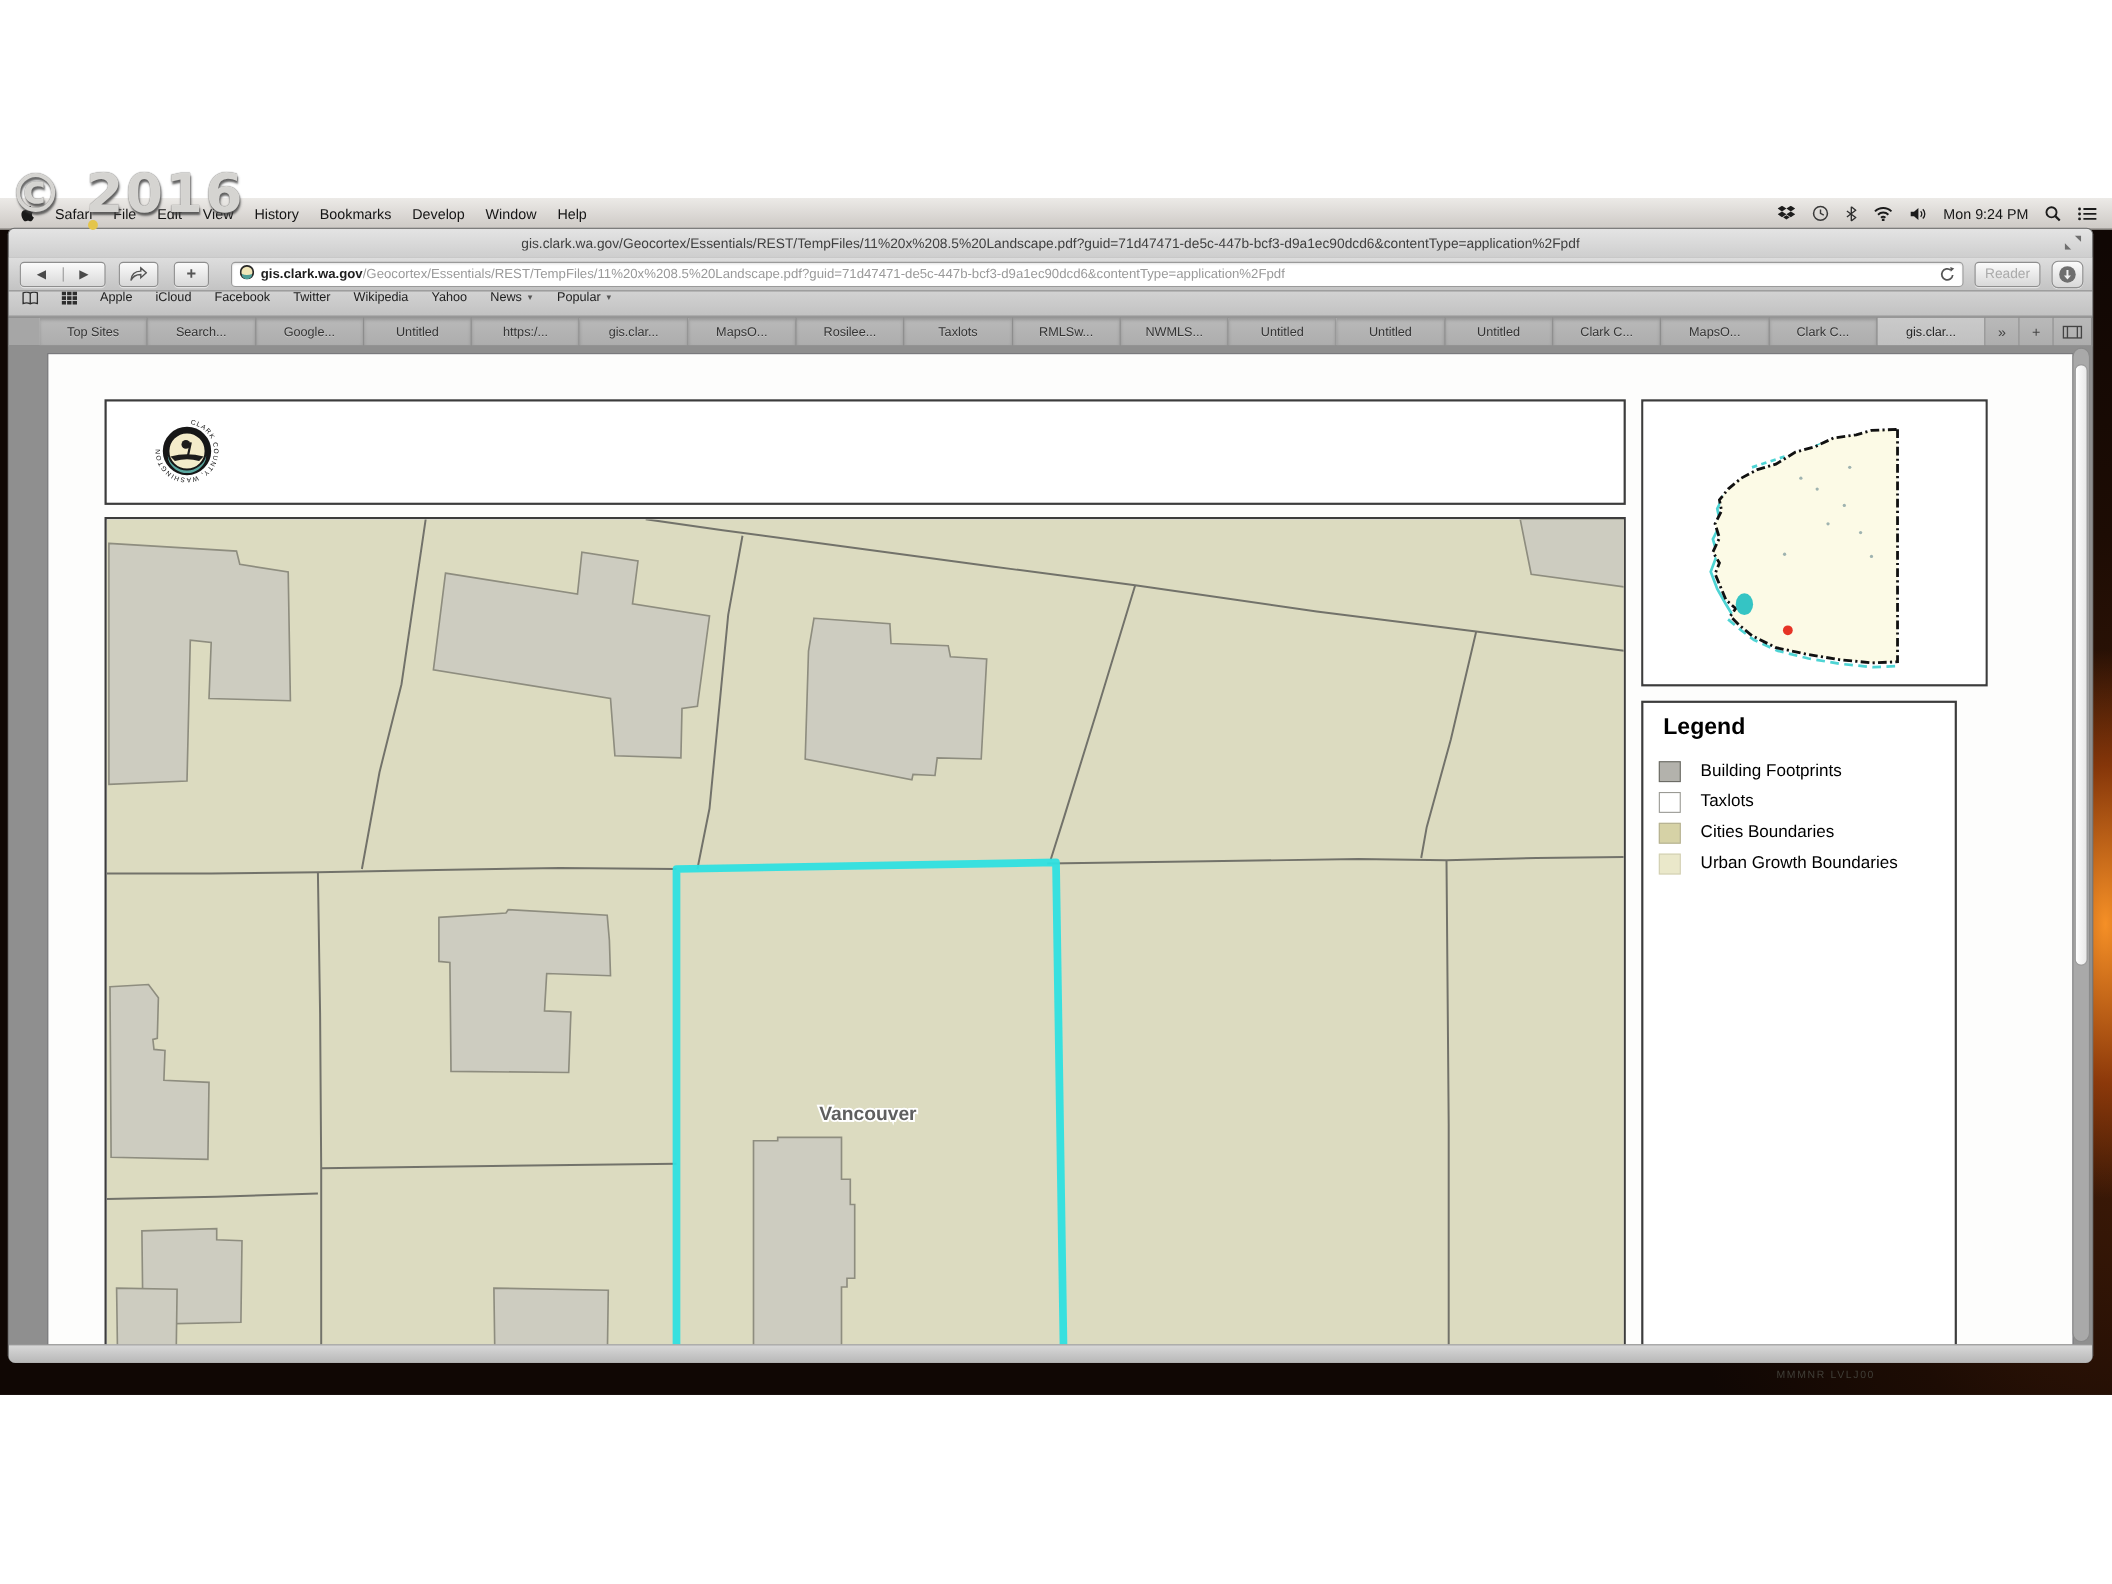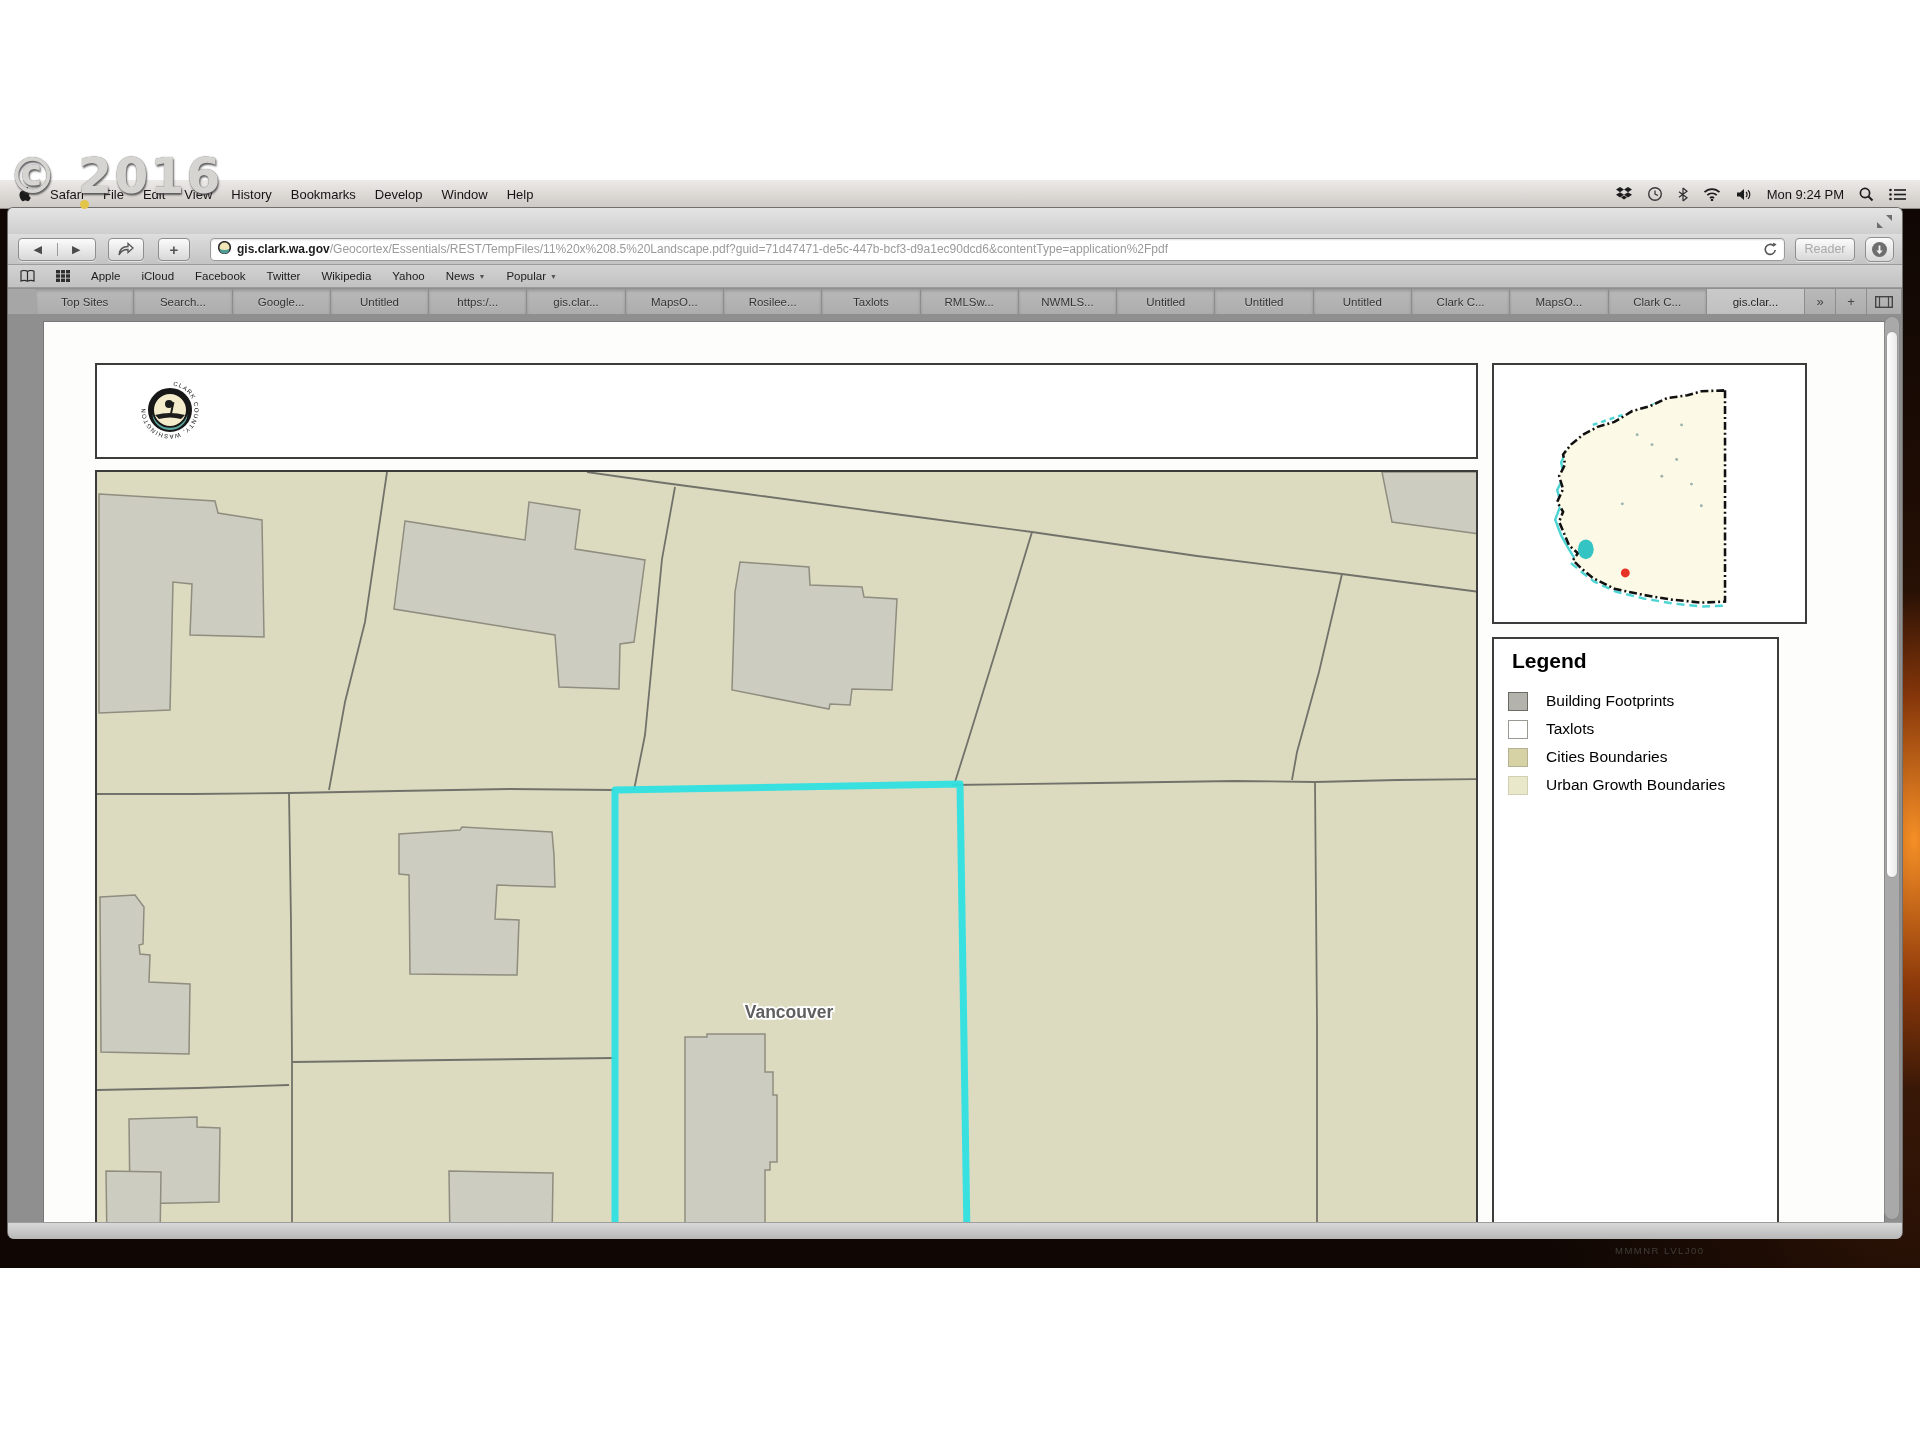--- a/index.html
+++ b/index.html
@@ -41,21 +41,21 @@
     font-size:12px;white-space:nowrap;overflow:hidden;box-shadow:inset 0 1px 2px rgba(0,0,0,.12);}
   .favicon{margin:0 6px 0 7px;flex:0 0 auto;}
   .addr-domain{font-weight:bold;color:#1d1d1d;}
   .addr-path{color:#9a9a9a;overflow:hidden;text-overflow:clip;margin-right:26px;}
   .refresh-btn{position:absolute;right:6px;top:3px;width:15px;height:15px;}
   .reader-btn{width:58px;font-size:12.5px;color:#aaaaaa;margin-right:10px;}
   .dl-btn{width:27px;height:23px;border-radius:6px;margin-right:8px;}
   
   .bookmarksbar{position:absolute;left:0;top:57px;width:100%;height:23px;
     background:linear-gradient(#d2d2d2,#c2c2c2);border-bottom:1px solid #9b9b9b;
-    display:flex;align-items:center;gap:21px;padding-left:12px;font-size:11.5px;color:#1c1c1c;box-sizing:border-box;}
+    display:flex;align-items:flex-start;gap:21px;padding-left:12px;font-size:11.5px;color:#1c1c1c;box-sizing:border-box;}
   .bm-item{display:flex;align-items:center;gap:4px;white-space:nowrap;}
   .bm-caret{font-size:7px;color:#555;}
   
   .tabbar{position:absolute;left:0;top:81px;width:100%;height:25px;background:#a6a6a6;
     border-bottom:1px solid #7e7e7e;display:flex;align-items:stretch;}
   .tabs{flex:1;display:flex;padding-left:28px;}
   .tab{flex:1;min-width:0;display:flex;align-items:center;justify-content:center;
     font-size:11.5px;color:#333;border-right:1px solid #8d8d8d;
     background:linear-gradient(#b9b9b9,#adadad);box-shadow:inset 0 2px 3px rgba(0,0,0,.18);
     text-shadow:0 1px 0 rgba(255,255,255,.35);}
@@ -181,20 +181,21 @@
               <circle cx="1.5" cy="11" r="1.3"></circle>
             </g>
           </svg>
       </span>
     </div>
   </div>
 
   <div class="window">
 
     <div class="titlebar">
+      <span class="title-url">gis.clark.wa.gov/Geocortex/Essentials/REST/TempFiles/11%20x%208.5%20Landscape.pdf?guid=71d47471-de5c-447b-bcf3-d9a1ec90dcd6&amp;contentType=application%2Fpdf</span>
       <span class="expand-btn">
         <svg width="15" height="13" viewBox="0 0 15 13">
             <g fill="#6e6e6e">
               <polygon points="15,0 15,6 9,0"></polygon>
               <polygon points="0,13 0,7 6,13"></polygon>
             </g>
           </svg>
       </span>
     </div>
 

